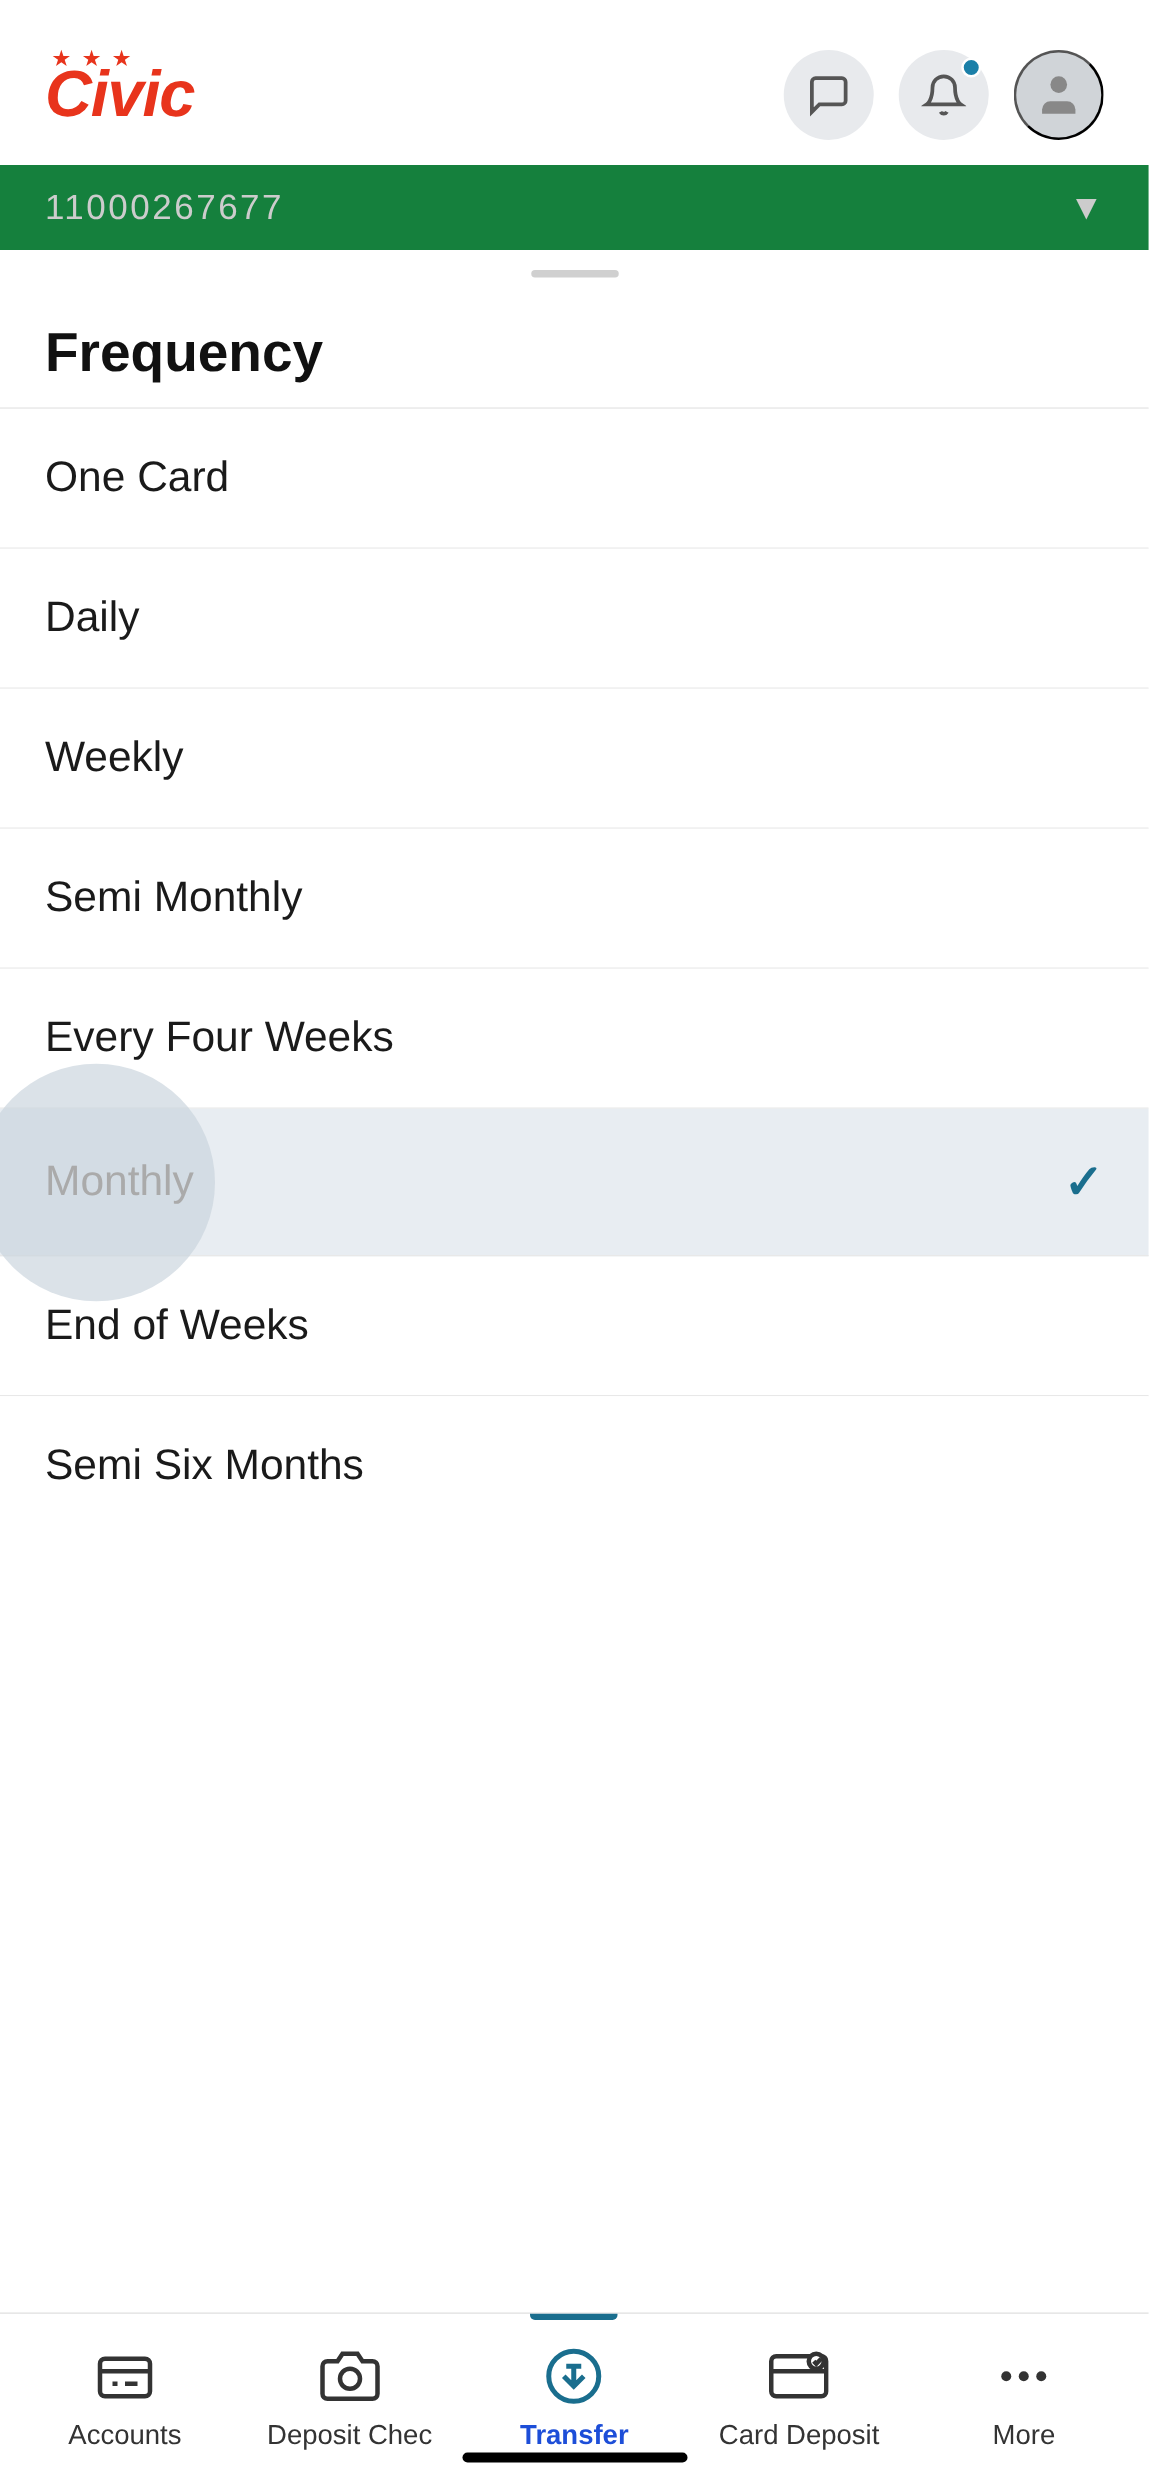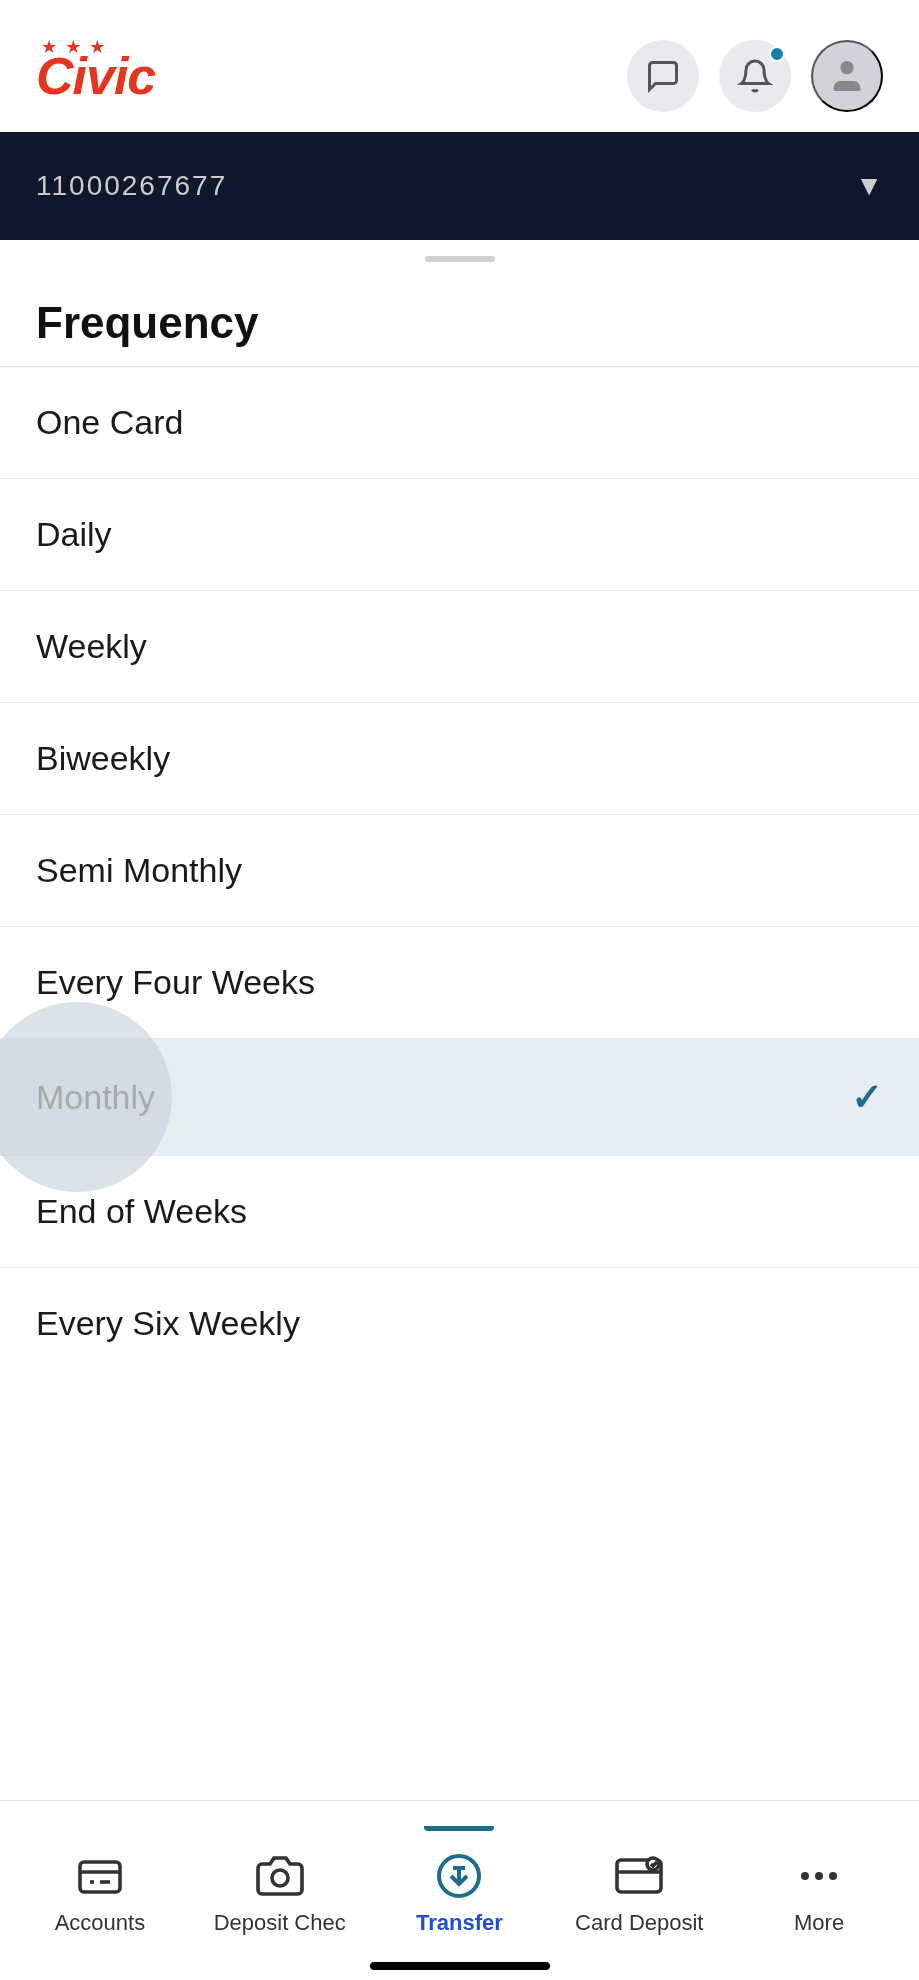--- a/index.html
+++ b/index.html
@@ -100,22 +100,22 @@
       cursor: pointer;
     }
 
     .profile-btn svg {
       width: 40px;
       height: 40px;
     }
 
     
     .account-bar {
-      background: #0f172a;
-      padding: 38px 36px;
+      background: #15803d;
+      padding: 18px 36px;
       display: flex;
       align-items: center;
       justify-content: space-between;
     }
 
     .account-number {
       color: #cccccc;
       font-size: 28px;
       letter-spacing: 2px;
     }
@@ -202,24 +202,24 @@
 
     
     .bottom-nav {
       position: absolute;
       bottom: 0;
       left: 0;
       right: 0;
       background: #ffffff;
       border-top: 1px solid #e0e0e0;
       display: flex;
-      align-items: flex-end;
+      align-items: flex-start;
       justify-content: space-around;
       padding: 24px 10px 44px;
-      height: 180px;
+      height: 130px;
     }
 
     .nav-item {
       display: flex;
       flex-direction: column;
       align-items: center;
       gap: 8px;
       cursor: pointer;
       flex: 1;
       position: relative;
@@ -332,44 +332,41 @@
   </li>
 
   <li class="frequency-item">
     <span class="item-label">Daily</span>
   </li>
 
   <li class="frequency-item">
     <span class="item-label">Weekly</span>
   </li>
 
-  <li class="frequency-item">
-    <span class="item-label">Biweekly</span>
-  </li>
 
   <li class="frequency-item">
     <span class="item-label">Semi Monthly</span>
   </li>
 
   <li class="frequency-item">
     <span class="item-label">Every Four Weeks</span>
   </li>
 
   <li class="frequency-item selected monthly-circle-wrapper">
     <div class="monthly-press-circle"></div>
     <span class="item-label" style="position:relative;z-index:3;color:#aaaaaa;">Monthly</span>
     <span class="check-icon">✓</span>
   </li>
 
   <li class="frequency-item">
     <span class="item-label">End of Weeks</span>
   </li>
 
   <li class="frequency-item" style="border-bottom: none;">
-    <span class="item-label">Every Six Weekly</span>
+    <span class="item-label">Semi Six Months</span>
   </li>
 </ul>
 
 <nav class="bottom-nav">
 
   <div class="nav-item">
     <div class="nav-icon">
       <svg viewBox="0 0 24 24" fill="none" stroke="#333" stroke-width="1.8">
         <rect x="2" y="5" width="20" height="15" rx="2"></rect>
         <path d="M2 10h20"></path>

